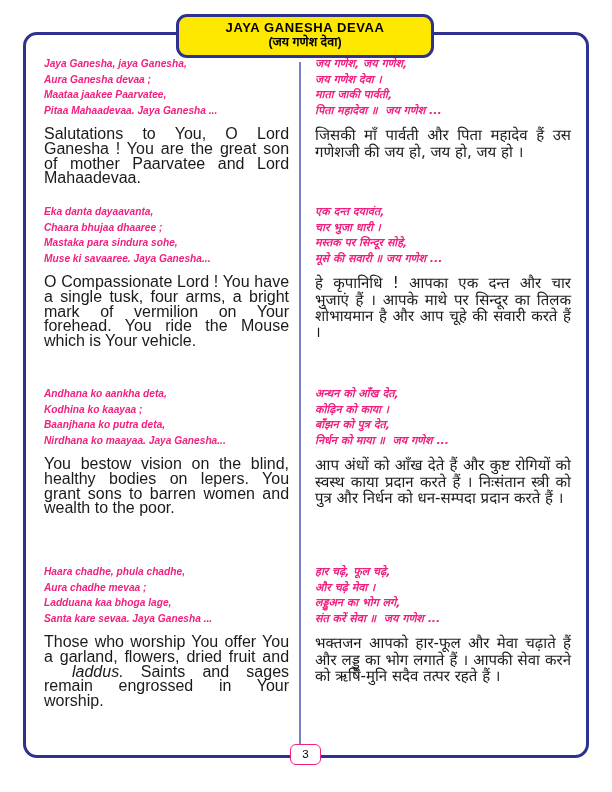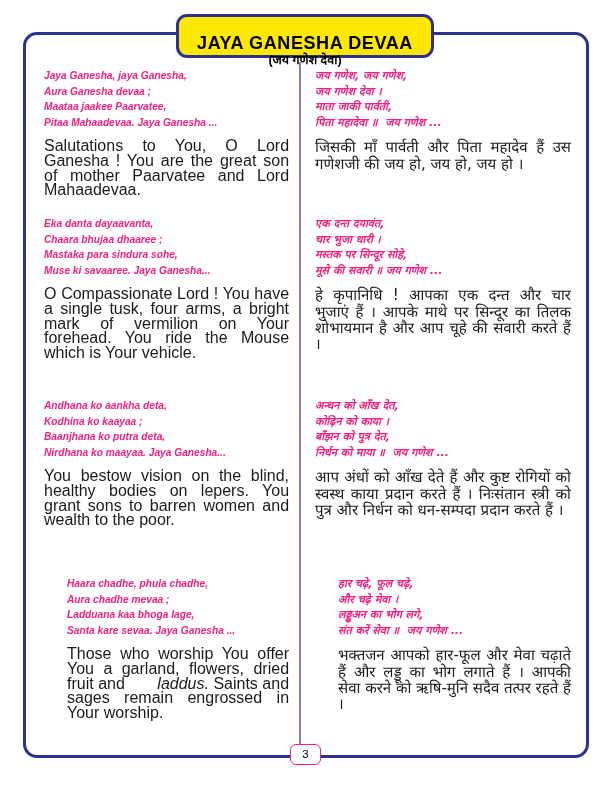--- a/index.html
+++ b/index.html
@@ -36,25 +36,25 @@
     height: 44px;
     background: #ffe800;
     border: 3px solid #2d3191;
     border-radius: 11px;
     box-sizing: border-box;
     text-align: center;
     z-index: 5;
   }
   #title-banner .t-main {
     display: block;
-    font-size: 18px;
+    font-size: 13px;
     font-weight: bold;
     color: #000000;
     letter-spacing: 0.6px;
-    margin-top: 16px;
+    margin-top: 4px;
     line-height: 1.15;
   }
   #title-banner .t-sub {
     display: block;
     font-size: 12.5px;
     font-weight: bold;
     color: #000000;
     line-height: 1.2;
     margin-top: -1px;
   }
@@ -67,21 +67,21 @@
     width: 2px;
     height: 693px;
     background: #7b7fc4;
     z-index: 3;
   }
 
   
   #content {
     position: absolute;
     left: 23px;
-    top: 62px;
+    top: 50px;
     width: 562px;
     height: 694px;
     display: flex;
     box-sizing: border-box;
   }
   .column {
     box-sizing: border-box;
     padding-top: 6px;
   }
   #col-roman {
@@ -134,21 +134,21 @@
     line-height: 16.2px;
     font-style: normal;
     font-weight: normal;
     text-align: justify;
   }
 
   
   .verse-block.v1 { height: 148px; }
   .verse-block.v2 { height: 182px; }
   .verse-block.v3 { height: 178px; }
-  .verse-block.v4 { height: 150px; margin-left: 23px; }
+  .verse-block.v4 { height: 150px; }
 
   
   #page-number-box {
     position: absolute;
     left: 290px;
     top: 744px;
     width: 31px;
     height: 21px;
     background: #ffffff;
     border: 1.6px solid #f0217f;

